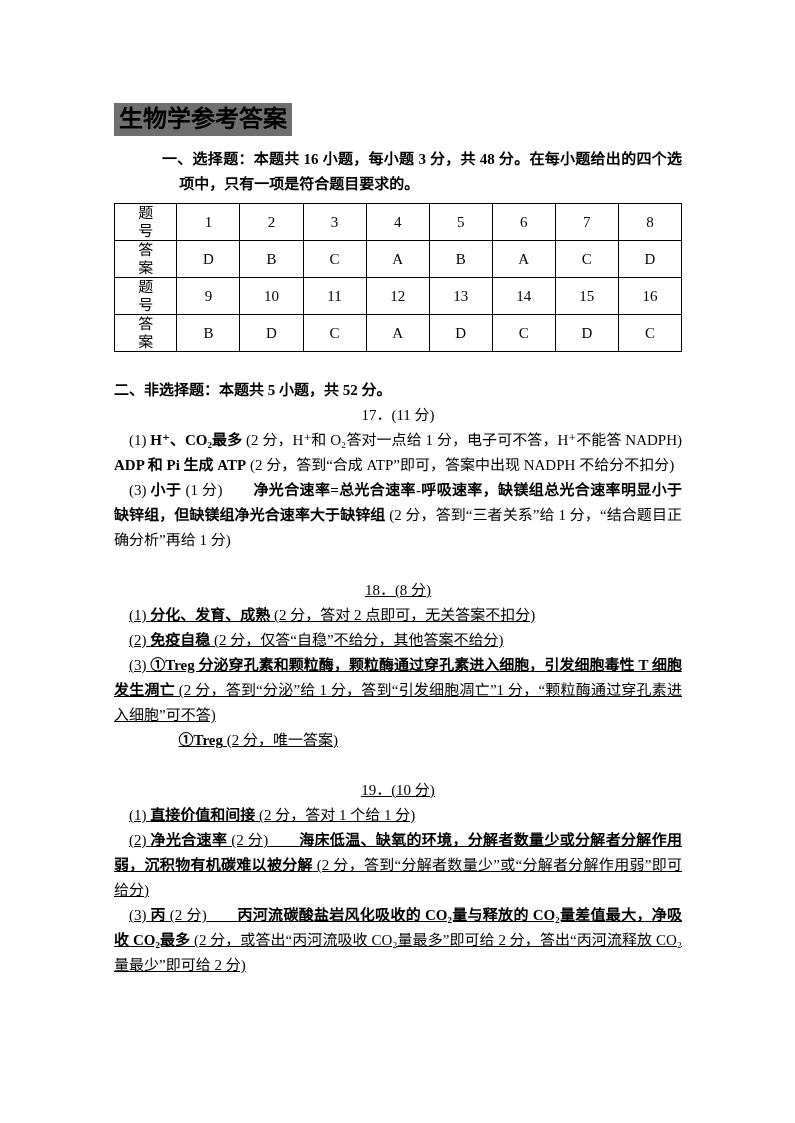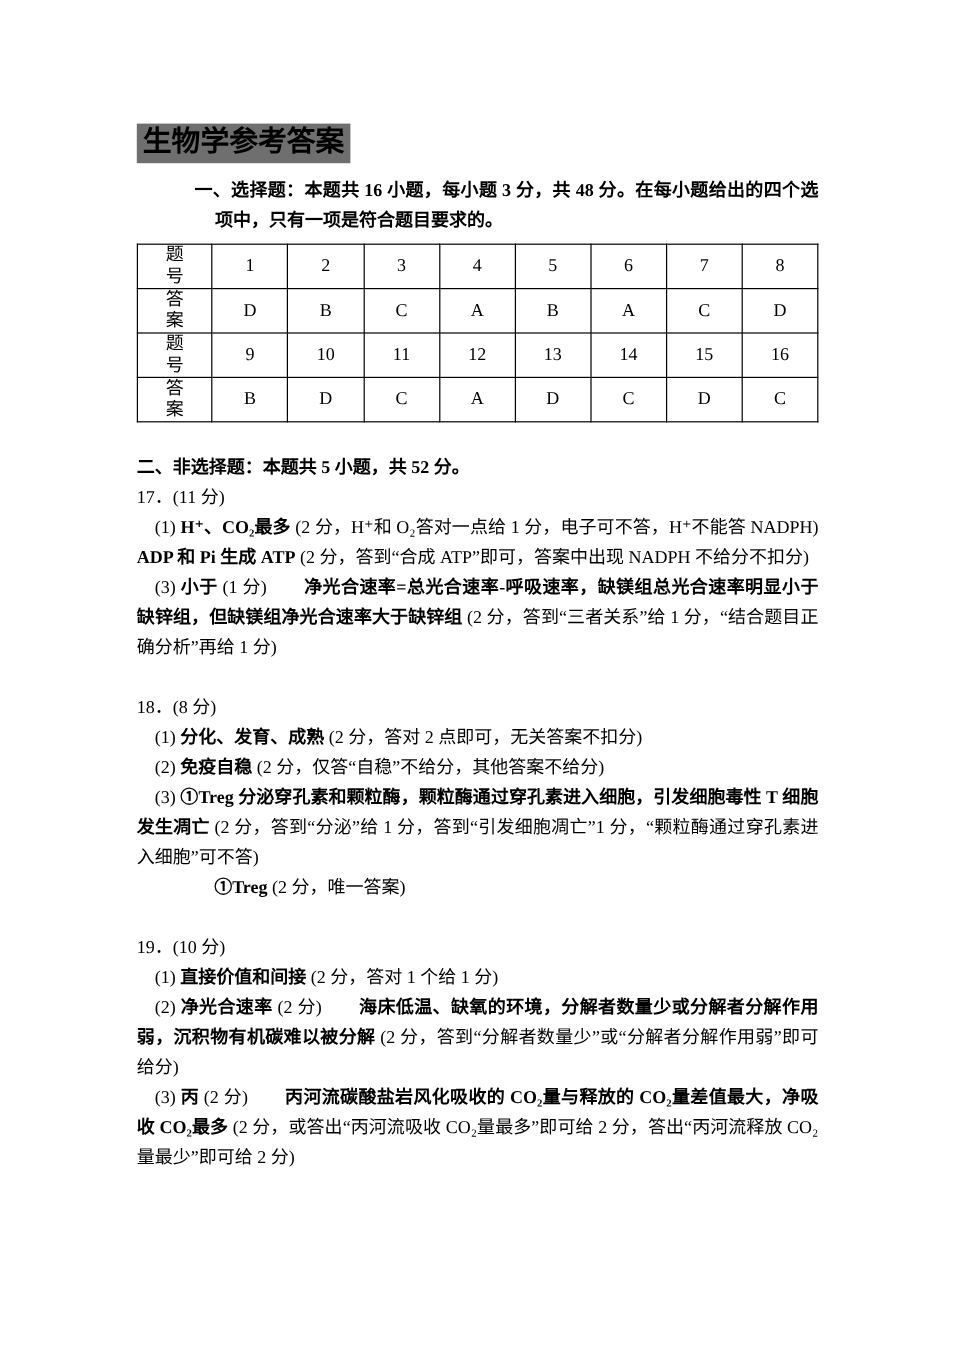--- a/index.html
+++ b/index.html
@@ -46,24 +46,24 @@
   .answer-table td {
     border: 1px solid #000000;
     text-align: center;
     vertical-align: middle;
     height: 27px;
     font-size: 15px;
     line-height: 18px;
     padding: 0 18px;
   }
   .answer-table td:first-child { width: 11%; }
-  .q-header { text-align: left; }
+  .q-header { text-align: center; }
   .q-para { text-align: justify; }
   .bold { font-weight: 700; }
-  .question-block + .question-block { margin-top: 25px; }
+  .question-block + .question-block { margin-top: 25px; text-decoration: underline; }
   .questions-wrap { margin-top: 0; }
 </style>
 </head>
 <body>
 
 <div class="page">
 
 
   <div class="subtitle-wrap">
     <span class="doc-subtitle">生物学参考答案</span>

